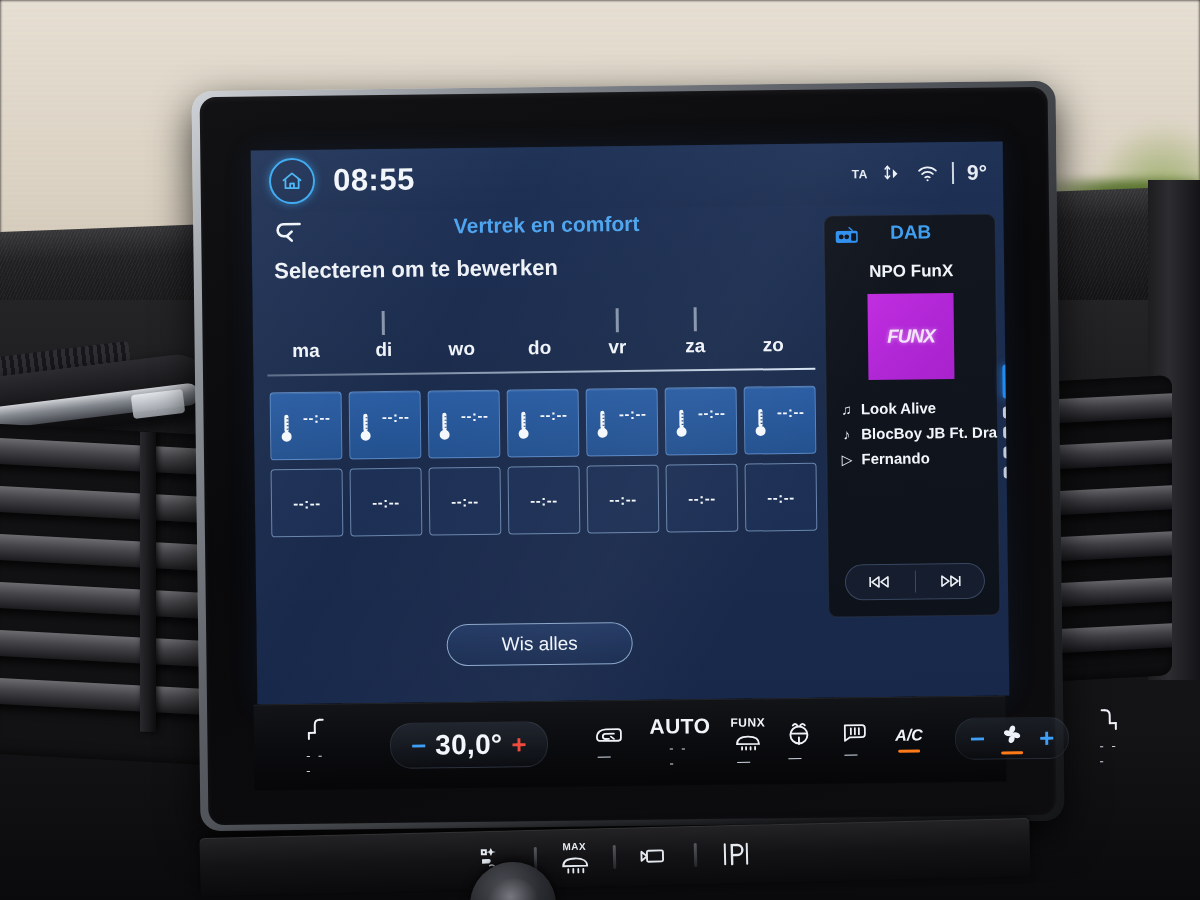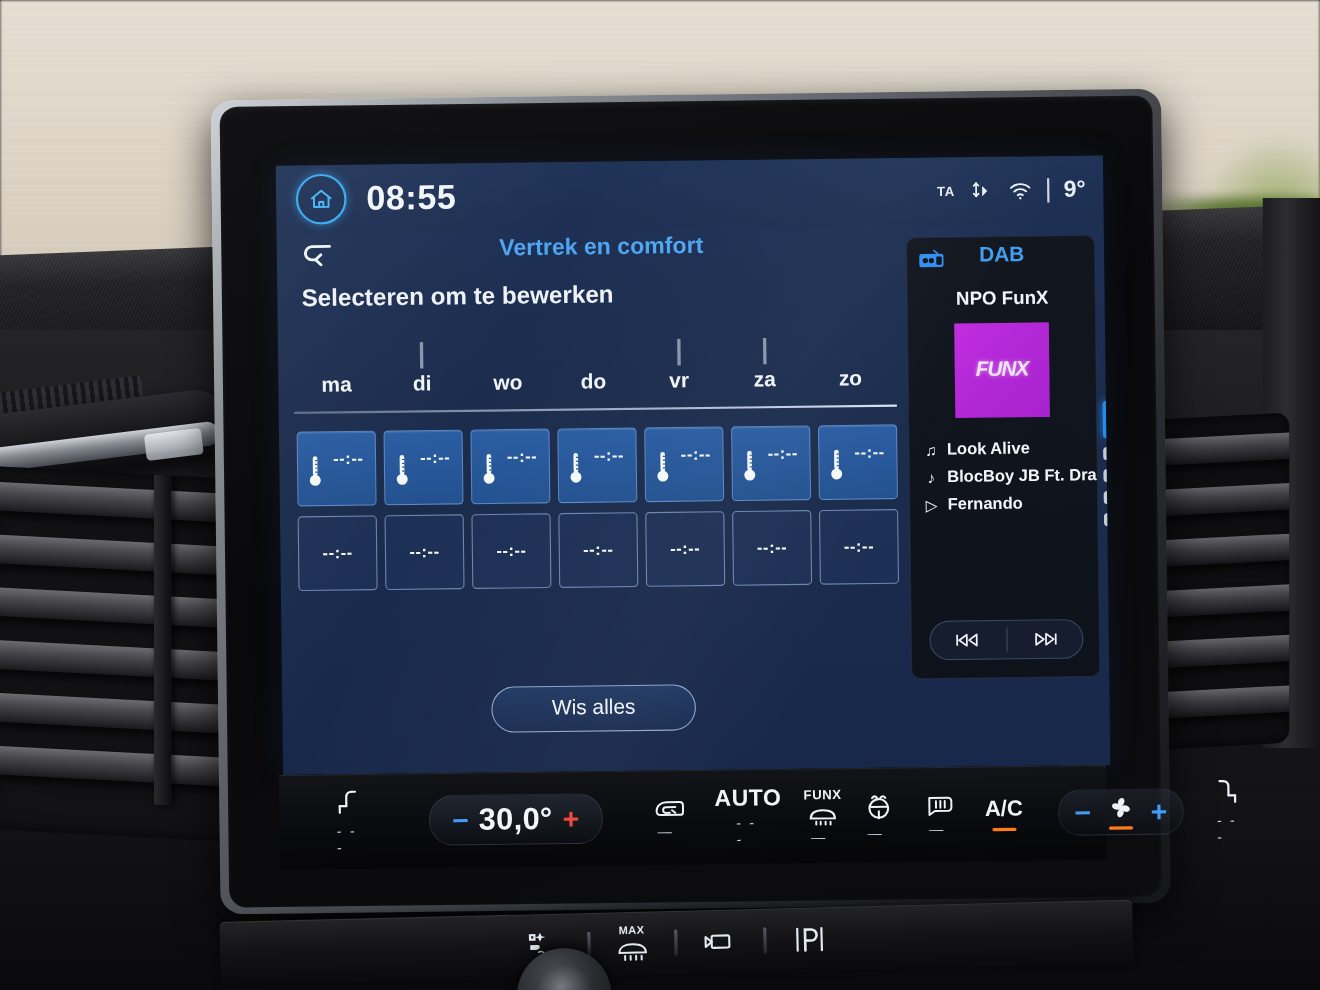--- a/index.html
+++ b/index.html
@@ -282,21 +282,21 @@
   .temp-pill{
     display:flex; align-items:center; gap:9px;
     padding:6px 20px; border-radius:22px;
     background: linear-gradient(to bottom, rgba(48,56,70,.55), rgba(20,24,32,.35));
     border:1px solid rgba(120,135,160,.18);
   }
   .minus{ color:#3f9ef5; font-size:26px; font-weight:bold; line-height:1; }
   .plus{ color:#f04a3c; font-size:26px; font-weight:bold; line-height:1; }
   .tval{ color:#f3f6fa; font-size:28px; font-weight:bold; letter-spacing:.3px; }
   .auto-lbl{ color:#f0f4f9; font-size:21px; font-weight:bold; letter-spacing:.5px; }
-  .ac-lbl{ color:#f0f4f9; font-size:20px; font-weight:bold; }
+  .ac-lbl{ color:#f0f4f9; font-size:16px; font-weight:bold;font-style:italic; }
   .voor-lbl{ color:#f0f4f9; font-size:12px; font-weight:bold; letter-spacing:.5px; }
   .fan-pill{
     display:flex; align-items:center; gap:13px;
     padding:4px 14px; border-radius:20px;
     background: linear-gradient(to bottom, rgba(48,56,70,.4), rgba(20,24,32,.25));
     border:1px solid rgba(120,135,160,.14);
   }
 
   
   .console{

